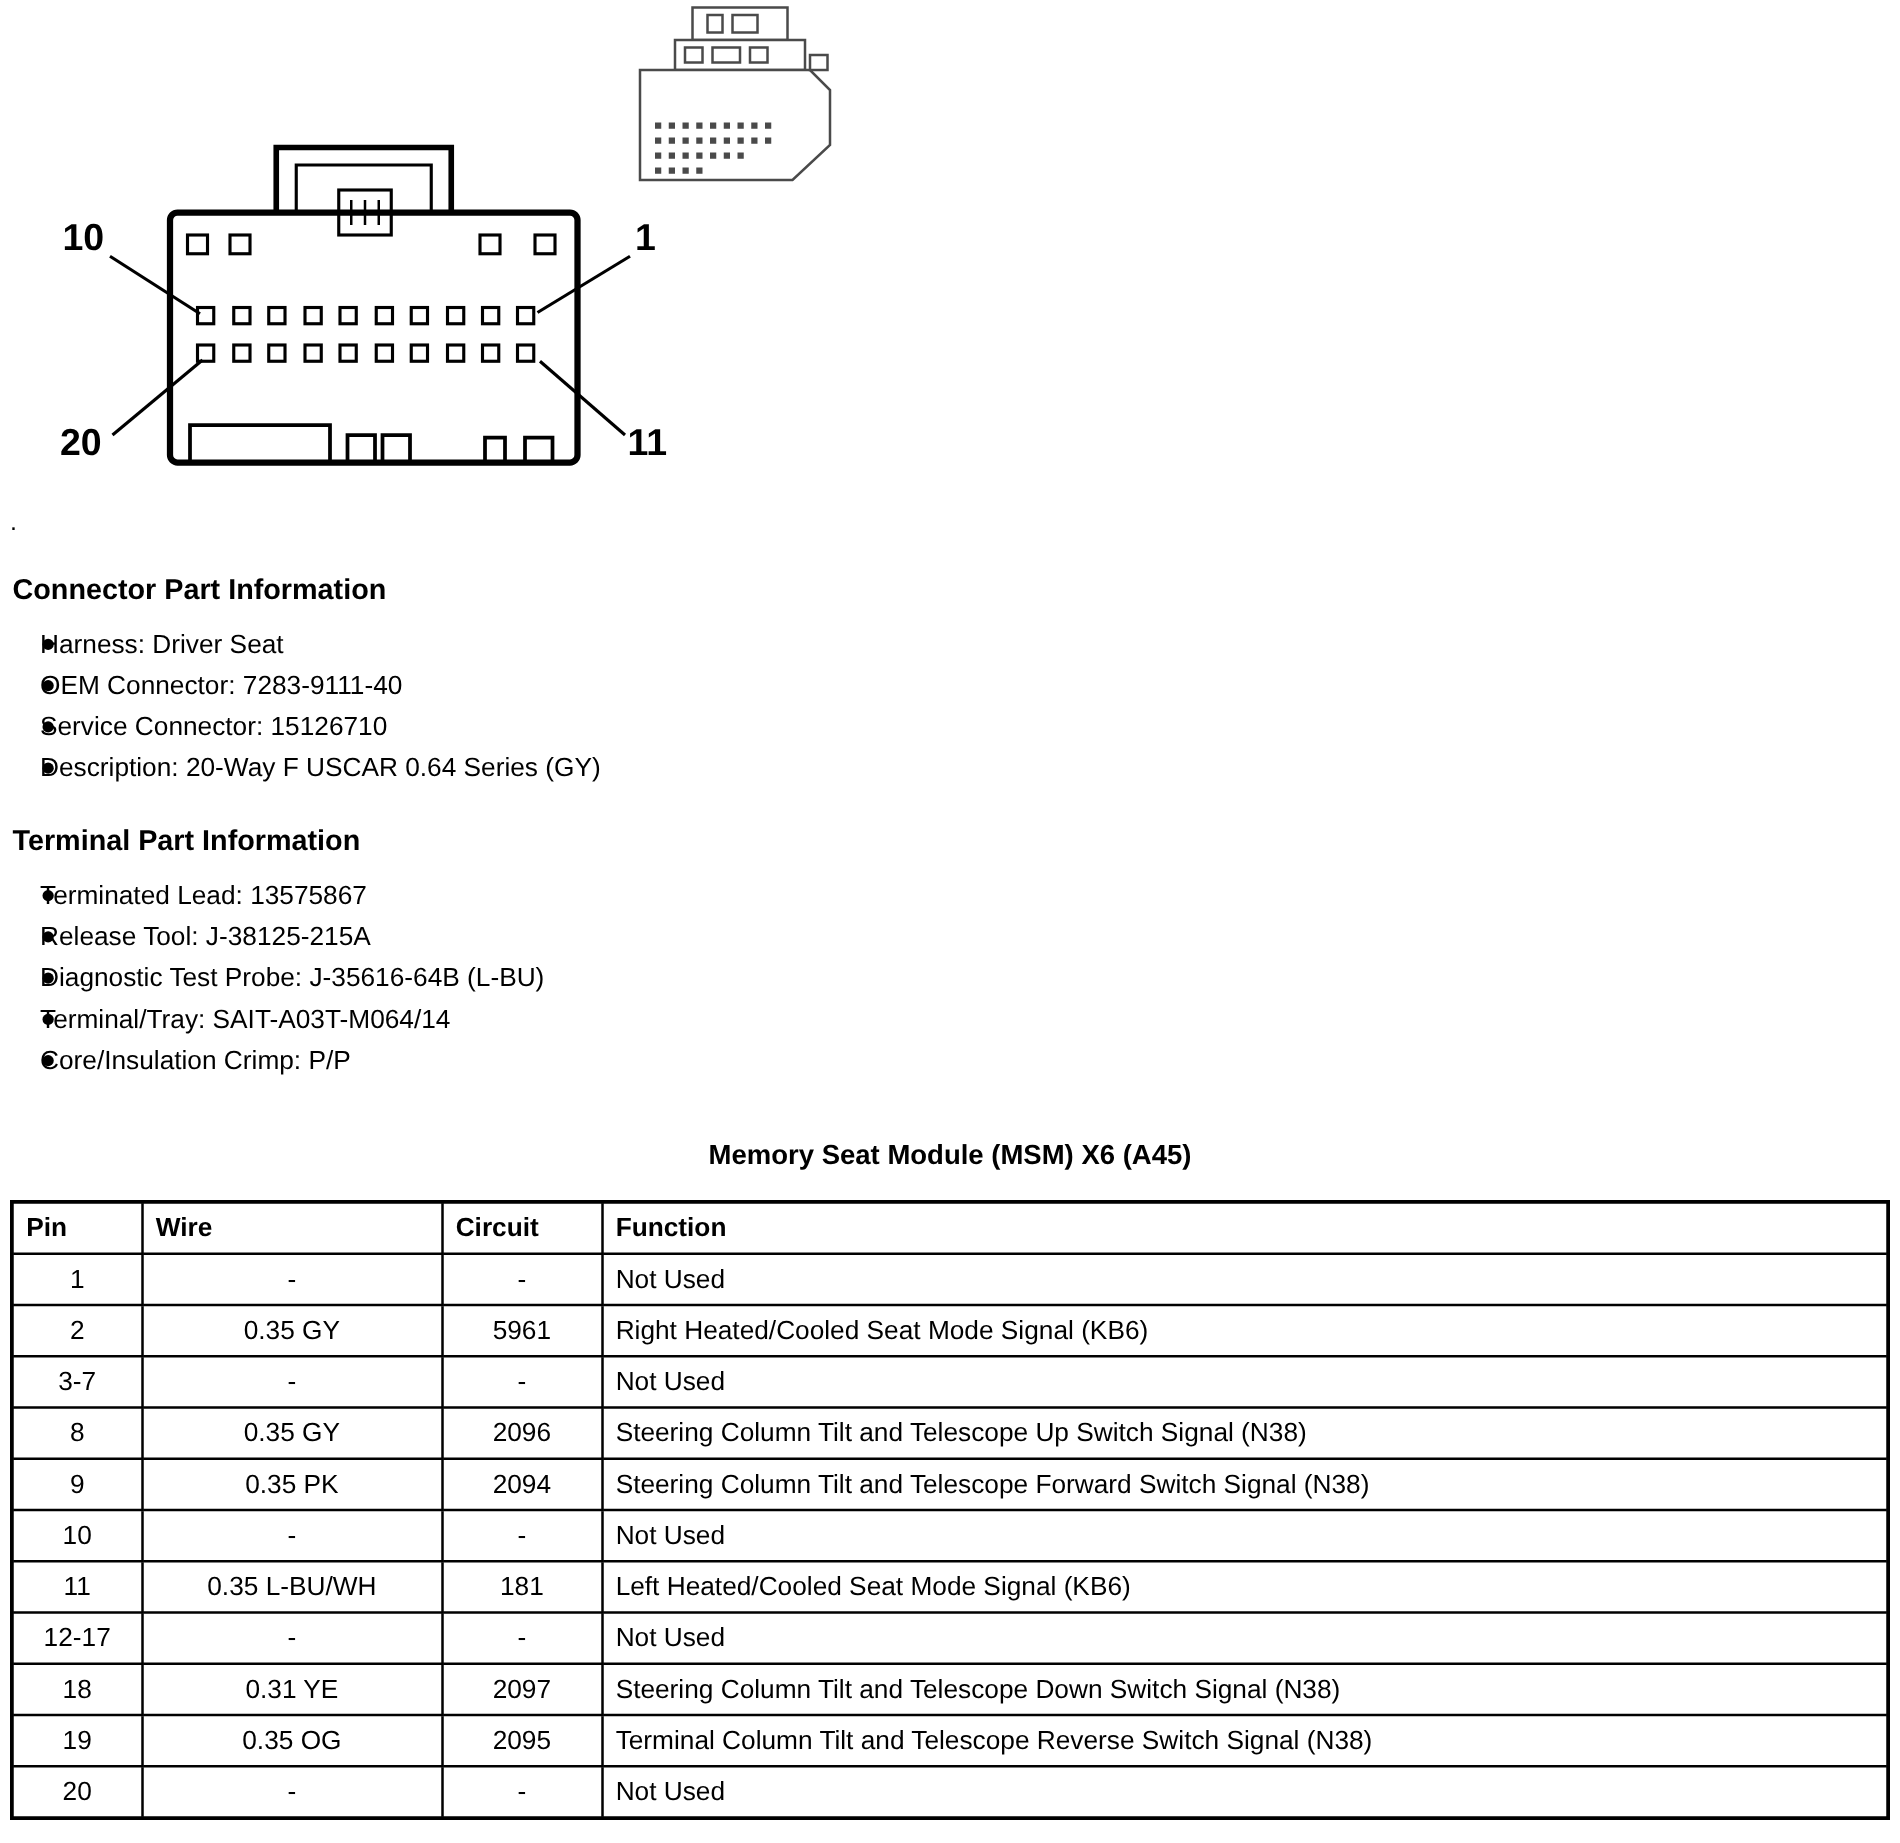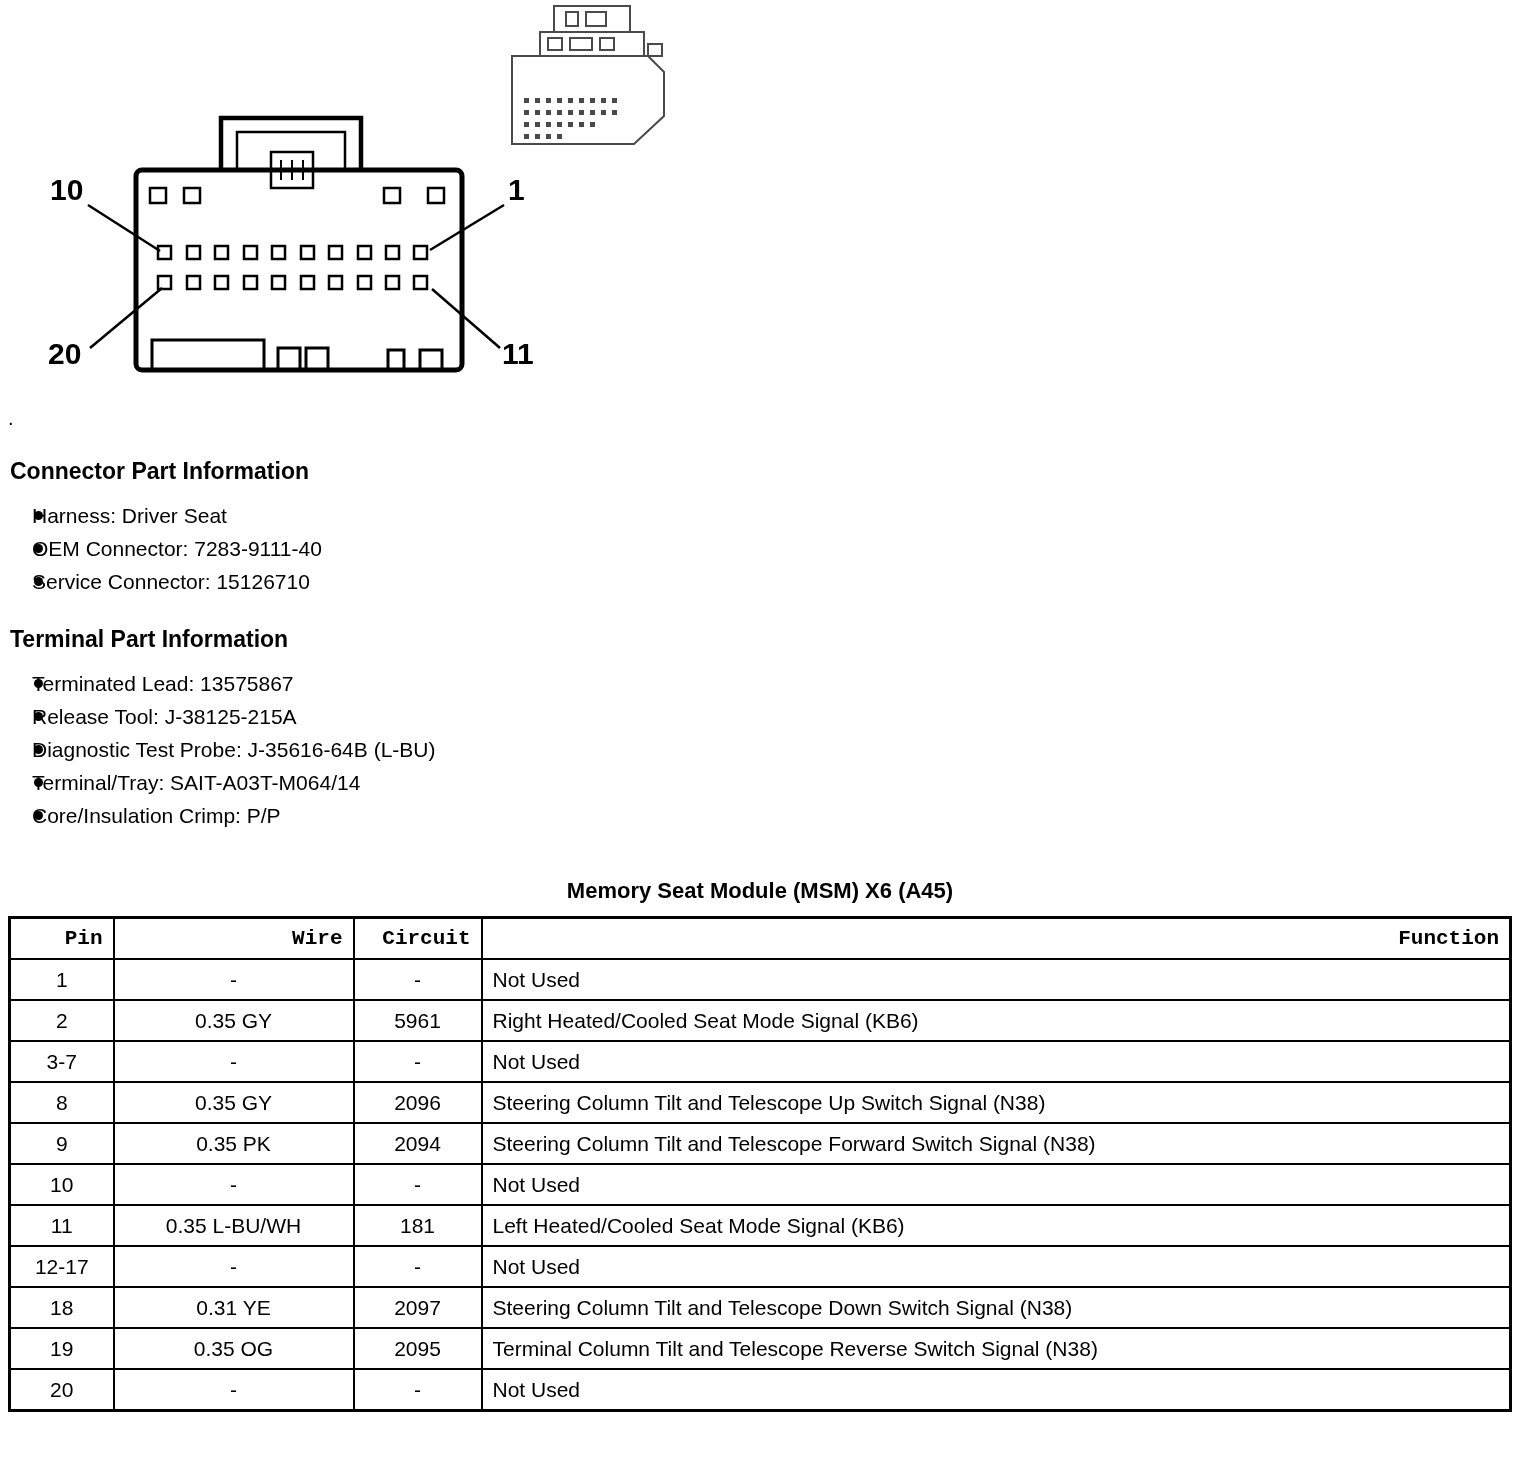--- a/index.html
+++ b/index.html
@@ -10,30 +10,30 @@
   }
   .diagram-wrap{position:relative;height:408px;overflow:hidden;}
   .stray{font-size:20px;line-height:20px;height:22px;margin-left:8px;}
   .section-h{font-size:23px;font-weight:700;margin:28px 0 14px 10px;}
   .bullets{list-style:none;margin:0 0 8px 0;padding:0;}
   .bullets li{position:relative;font-size:21px;line-height:33px;padding-left:32px;}
   .bullets li::before{
     content:"";position:absolute;left:34px;top:12px;
     width:9px;height:9px;border-radius:50%;background:#000;
   }
-  .table-title{text-align:center;font-size:22px;font-weight:700;margin:46px 0 12px 0;}
+  .table-title{text-align:center;font-size:22px;font-weight:700;margin:46px 0 23px 0;}
   table.pin{
     border-collapse:collapse;table-layout:fixed;
     width:1504px;margin:0 8px 6px 8px;border:3px solid #000;
   }
   .pin th,.pin td{
     border:2px solid #000;font-size:21px;height:39px;
     padding:0 10px;vertical-align:middle;background:#fff;
   }
-  .pin th{font-weight:700;text-align:right;font-family:Liberation Mono, monospace;}
+  .pin th{font-weight:700;text-align:left;}
   .pin td.c{text-align:center;}
   .pin td.l{text-align:left;}
   svg text{font-family:"Liberation Sans", sans-serif;font-weight:700;}
 </style>
 </head>
 <body>
 
 <div class="diagram-wrap">
   <svg width="700" height="408" viewBox="0 0 700 408">
 
@@ -143,20 +143,21 @@
   </svg>
 </div>
 
 <div class="stray">.</div>
 
 <div class="section-h">Connector Part Information</div>
 <ul class="bullets">
   <li>Harness: Driver Seat</li>
   <li>OEM Connector: 7283-9111-40</li>
   <li>Service Connector: 15126710</li>
+  <li>Description: 20-Way F USCAR 0.64 Series (GY)</li>
 </ul>
 
 <div class="section-h">Terminal Part Information</div>
 <ul class="bullets">
   <li>Terminated Lead: 13575867</li>
   <li>Release Tool: J-38125-215A</li>
   <li>Diagnostic Test Probe: J-35616-64B (L-BU)</li>
   <li>Terminal/Tray: SAIT-A03T-M064/14</li>
   <li>Core/Insulation Crimp: P/P</li>
 </ul>

